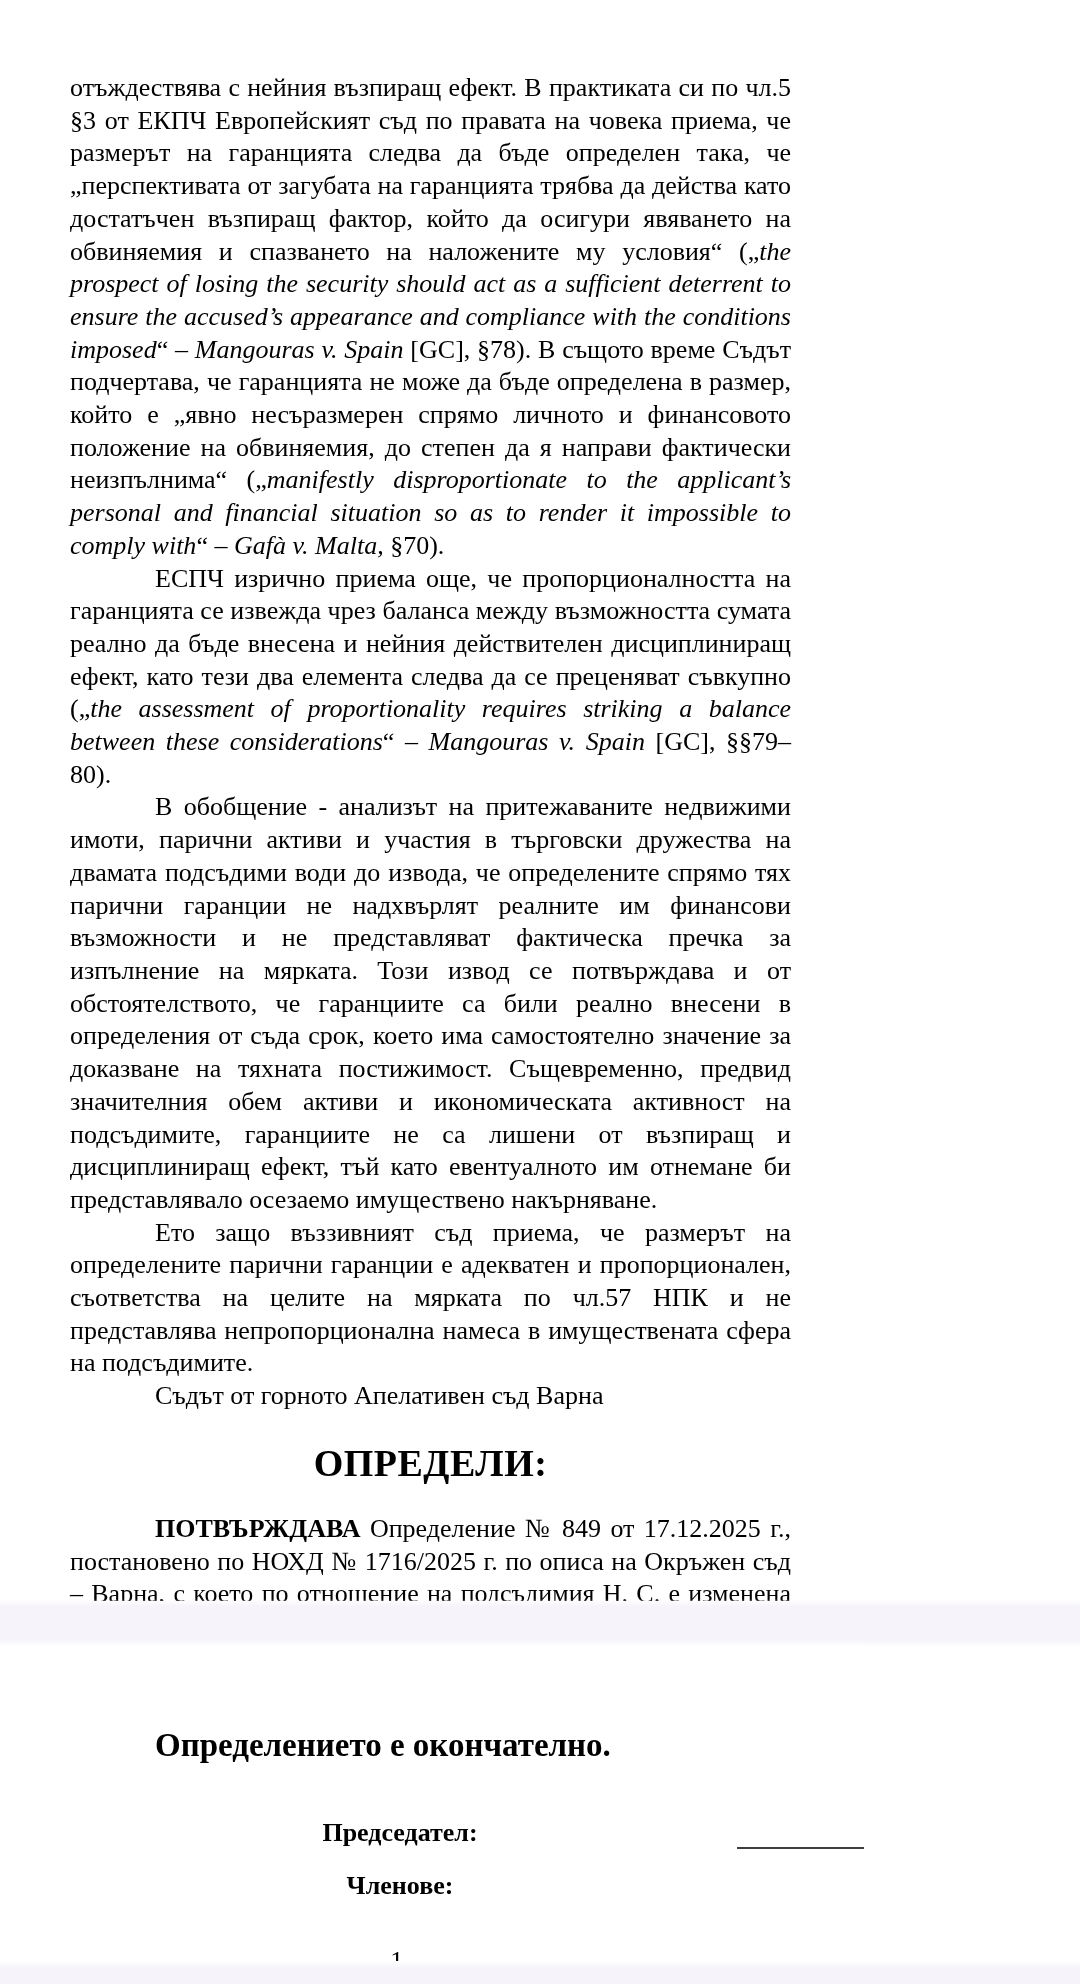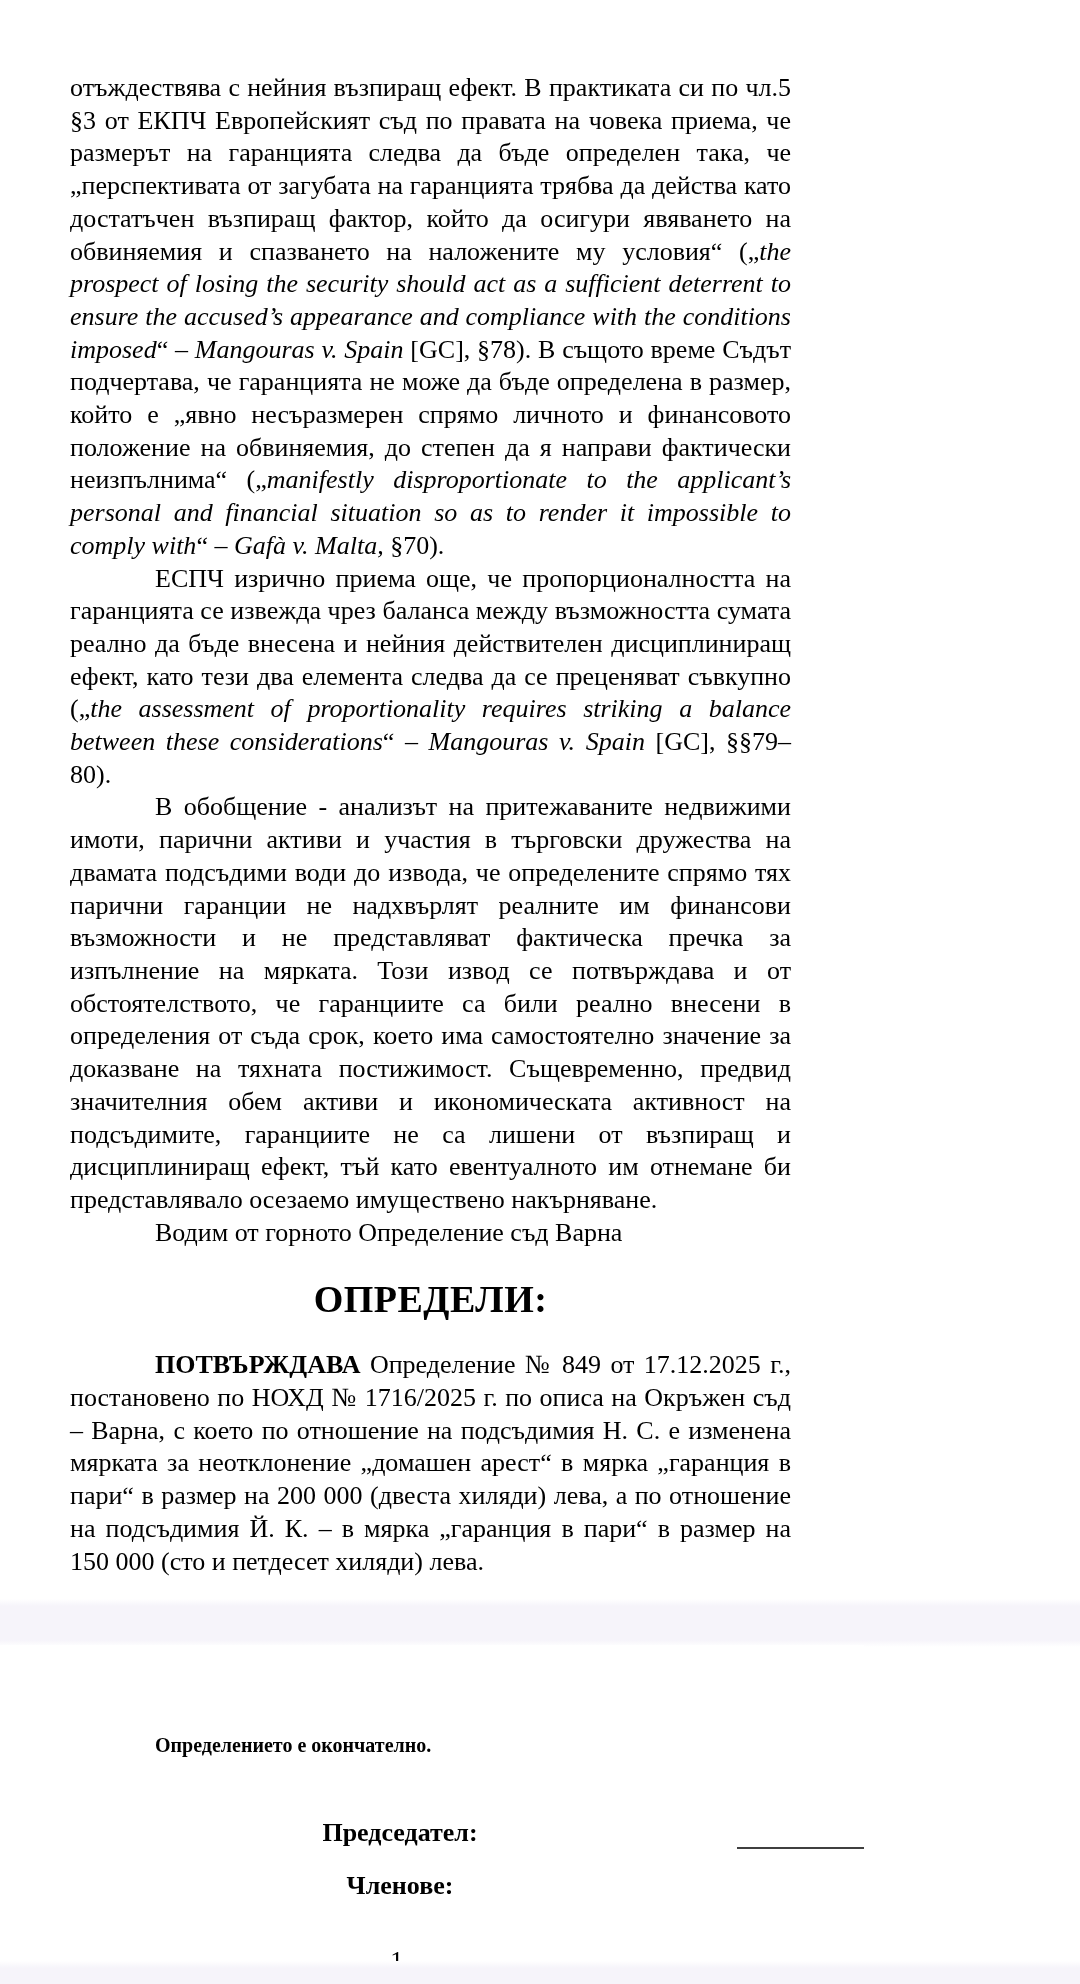--- a/index.html
+++ b/index.html
@@ -50,21 +50,21 @@
     letter-spacing: 0.5px;
   }
   .page-num {
     text-align: center; text-indent: 0 !important;
     margin-top: 26px !important;
     font-size: 26px;
   }
   .final-note {
     margin: 0 73px 12px 70px;
     padding-top: 84px;
-    font-size: 20px; line-height: 33px;
+    font-size: 33px; line-height: 33px;
     font-weight: bold;
     text-indent: 85px;
   }
   .sig-block { margin: 54px 80px 0 70px; font-size: 26px; line-height: 33px; }
   .sig-row { display: flex; align-items: flex-end; }
   .sig-row.r1 { margin-bottom: 20px; }
   .sig-row.r2 { margin-bottom: 42px; }
   .sig-label { flex: none; width: 660px; text-align: center; font-weight: bold; }
   .sig-label.normal { font-weight: normal; }
   .sig-line {
@@ -73,21 +73,22 @@
   }
 </style>
 </head>
 <body>
 
 <div class="page page-6">
   <div class="content">
     <p class="no-indent"><span>отъждествява с нейния възпиращ ефект. В практиката си по чл.5 §3 от ЕКПЧ Европейският съд по правата на човека приема, че размерът на гаранцията следва да бъде определен така, че „перспективата от загубата на гаранцията трябва да действа като достатъчен възпиращ фактор, който да осигури явяването на обвиняемия и спазването на наложените му условия“ („</span><span class="it">the prospect of losing the security should act as a sufficient deterrent to ensure the accused’s appearance and compliance with the conditions imposed</span><span>“ – </span><span class="it">Mangouras v. Spain</span><span> [GC], §78). В същото време Съдът подчертава, че гаранцията не може да бъде определена в размер, който е „явно несъразмерен спрямо личното и финансовото положение на обвиняемия, до степен да я направи фактически неизпълнима“ („</span><span class="it">manifestly disproportionate to the applicant’s personal and financial situation so as to render it impossible to comply with</span><span>“ – </span><span class="it">Gafà v. Malta,</span><span> §70).</span></p>
     <p><span>ЕСПЧ изрично приема още, че пропорционалността на гаранцията се извежда чрез баланса между възможността сумата реално да бъде внесена и нейния действителен дисциплиниращ ефект, като тези два елемента следва да се преценяват съвкупно („</span><span class="it">the assessment of proportionality requires striking a balance between these considerations</span><span>“ – </span><span class="it">Mangouras v. Spain</span><span> [GC], §§79–80).</span></p>
     <p><span>В обобщение -  анализът на притежаваните недвижими имоти, парични активи и участия в търговски дружества на двамата подсъдими води до извода, че определените спрямо тях парични гаранции не надхвърлят реалните им финансови възможности и не представляват фактическа пречка за изпълнение на мярката. Този извод се потвърждава и от обстоятелството, че гаранциите са били реално внесени в определения от съда срок, което има самостоятелно значение за доказване на тяхната постижимост. Същевременно, предвид значителния обем активи и икономическата активност на подсъдимите, гаранциите не са лишени от възпиращ и дисциплиниращ ефект, тъй като евентуалното им отнемане би представлявало осезаемо имуществено накърняване.</span></p>
-    <p><span>Водим от горното Определение съд Варна</span></p>
+    <p><span>Ето защо въззивният съд приема, че размерът на определените парични гаранции е адекватен и пропорционален, съответства на целите на мярката по чл.57 НПК и не представлява непропорционална намеса в имуществената сфера на подсъдимите.</span></p>
+    <p><span>Съдът от горното Апелативен съд Варна</span></p>
     <p class="decree-heading">ОПРЕДЕЛИ:</p>
     <p><span class="bd">ПОТВЪРЖДАВА</span><span> Определение № 849 от 17.12.2025 г., постановено по НОХД № 1716/2025 г. по описа на Окръжен съд – Варна, с което по отношение на подсъдимия Н. С. е изменена мярката за неотклонение „домашен арест“ в мярка „гаранция в пари“ в размер на 200 000 (двеста хиляди) лева, а по отношение на подсъдимия Й. К. – в мярка „гаранция в пари“ в размер на 150 000 (сто и петдесет хиляди) лева.</span></p>
     <p class="page-num">6</p>
   </div>
 </div>
 
 <div class="page-separator"></div>
 
 <div class="page page-7">
   <p class="final-note">Определението е окончателно.</p>

